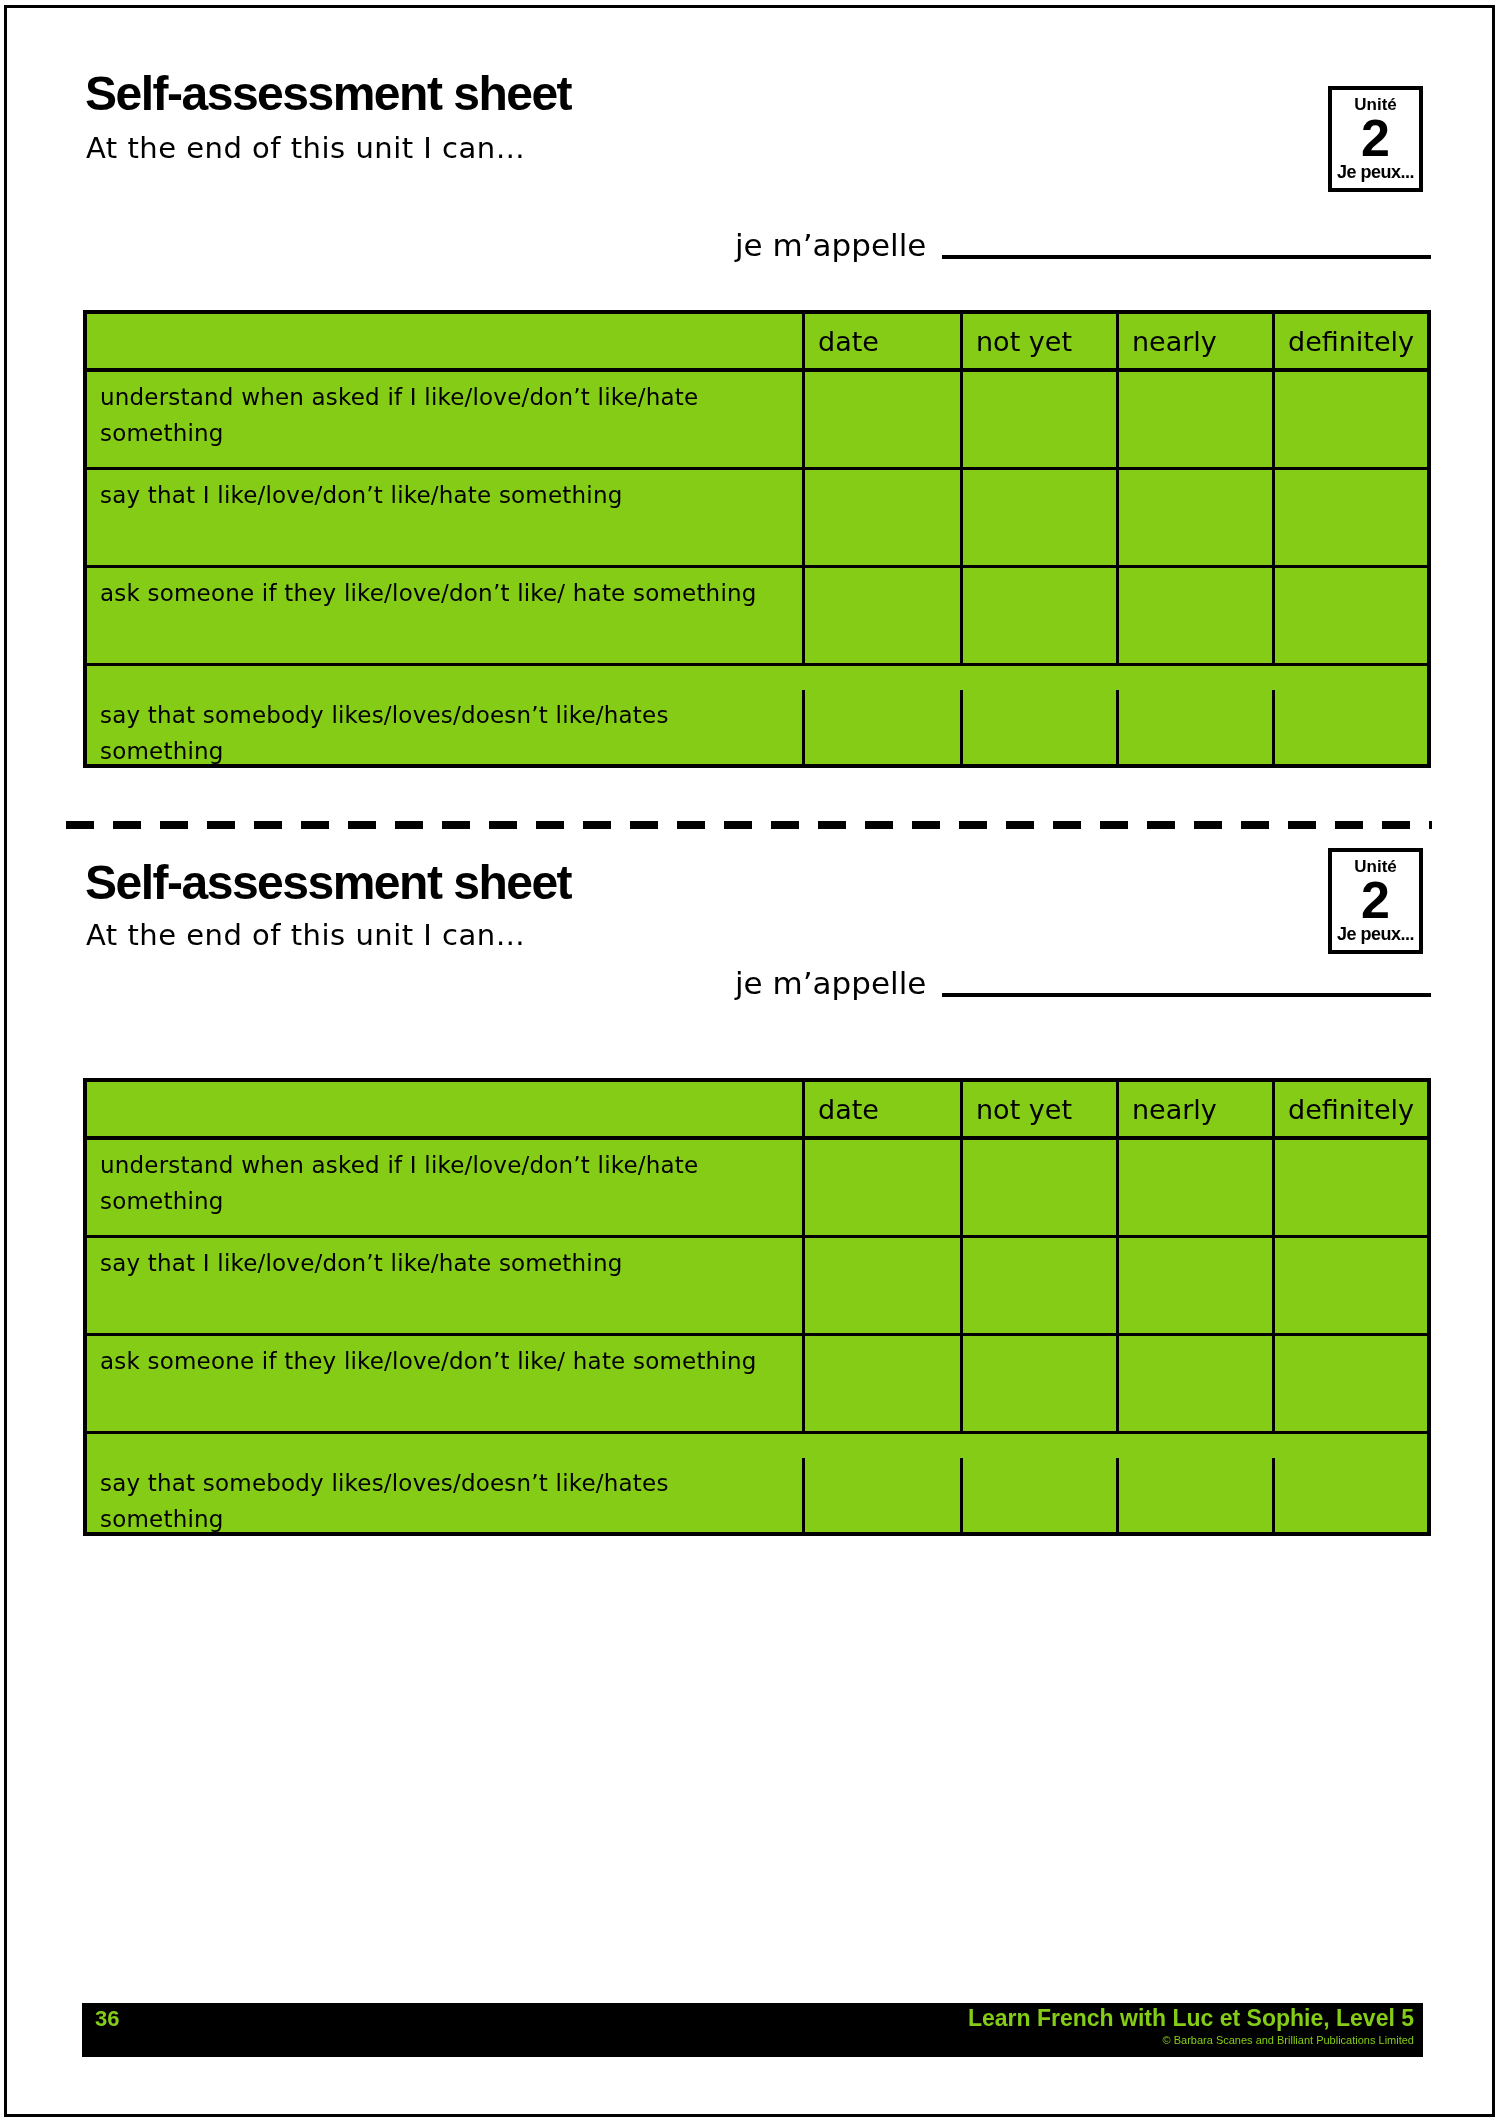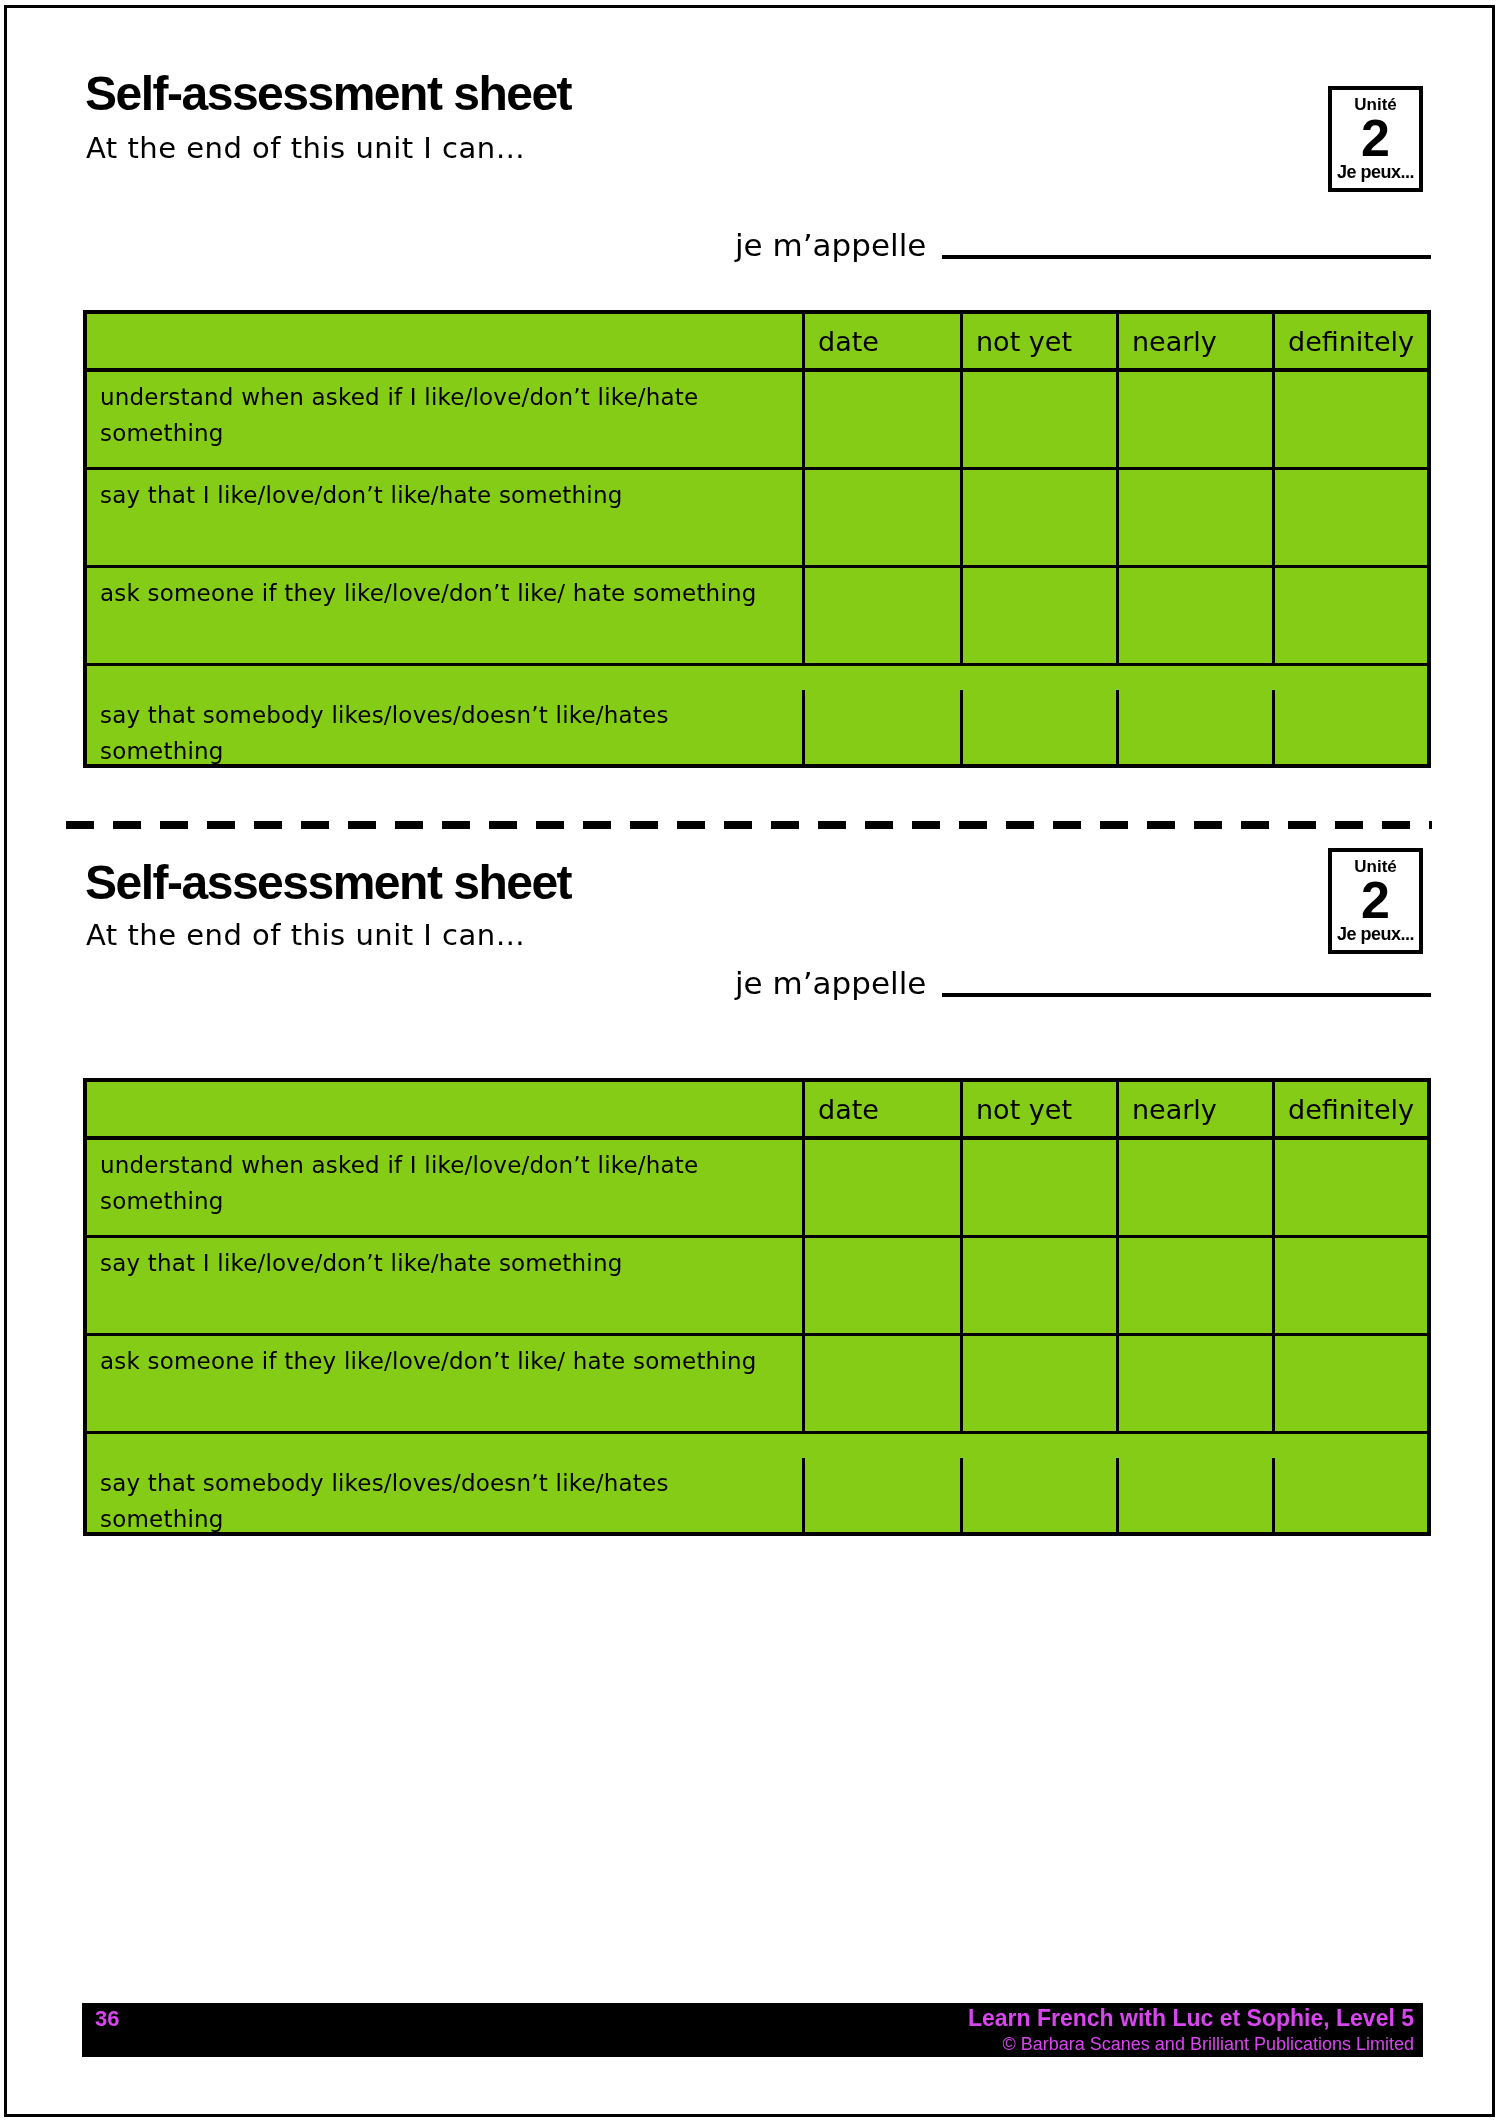--- a/index.html
+++ b/index.html
@@ -108,33 +108,33 @@
     position: absolute; left: 66px; top: 821px;
     width: 1366px; height: 8px;
     background: repeating-linear-gradient(to right,
       #000000 0px, #000000 28px, transparent 28px, transparent 47px);
   }
 
   
   .footer-bar {
     position: absolute; left: 82px; top: 2003px;
     width: 1341px; height: 54px;
-    background: #000000; color: #d946ef;
+    background: #000000; color: #84cc16;
     font-family: "Liberation Sans", sans-serif;
   }
   .footer-page-number {
     position: absolute; left: 13px; top: 3px;
     font-weight: bold; font-size: 22px;
   }
   .footer-right {
     position: absolute; right: 9px; top: 2px;
     text-align: right; line-height: 1.15;
   }
   .footer-title { font-weight: bold; font-size: 23px; display: block; }
-  .footer-copyright { font-weight: normal; font-size: 18px; display: block; margin-top: 3px; }
+  .footer-copyright { font-weight: normal; font-size: 11px; display: block; margin-top: 3px; }
 </style>
 </head>
 <body>
 
 <div class="page-border"></div>
 
 <section class="sheet sheet-1">
   <h1 class="sheet-title">Self-assessment sheet</h1>
   <p class="sheet-subtitle">At the end of this unit I can…</p>
 

